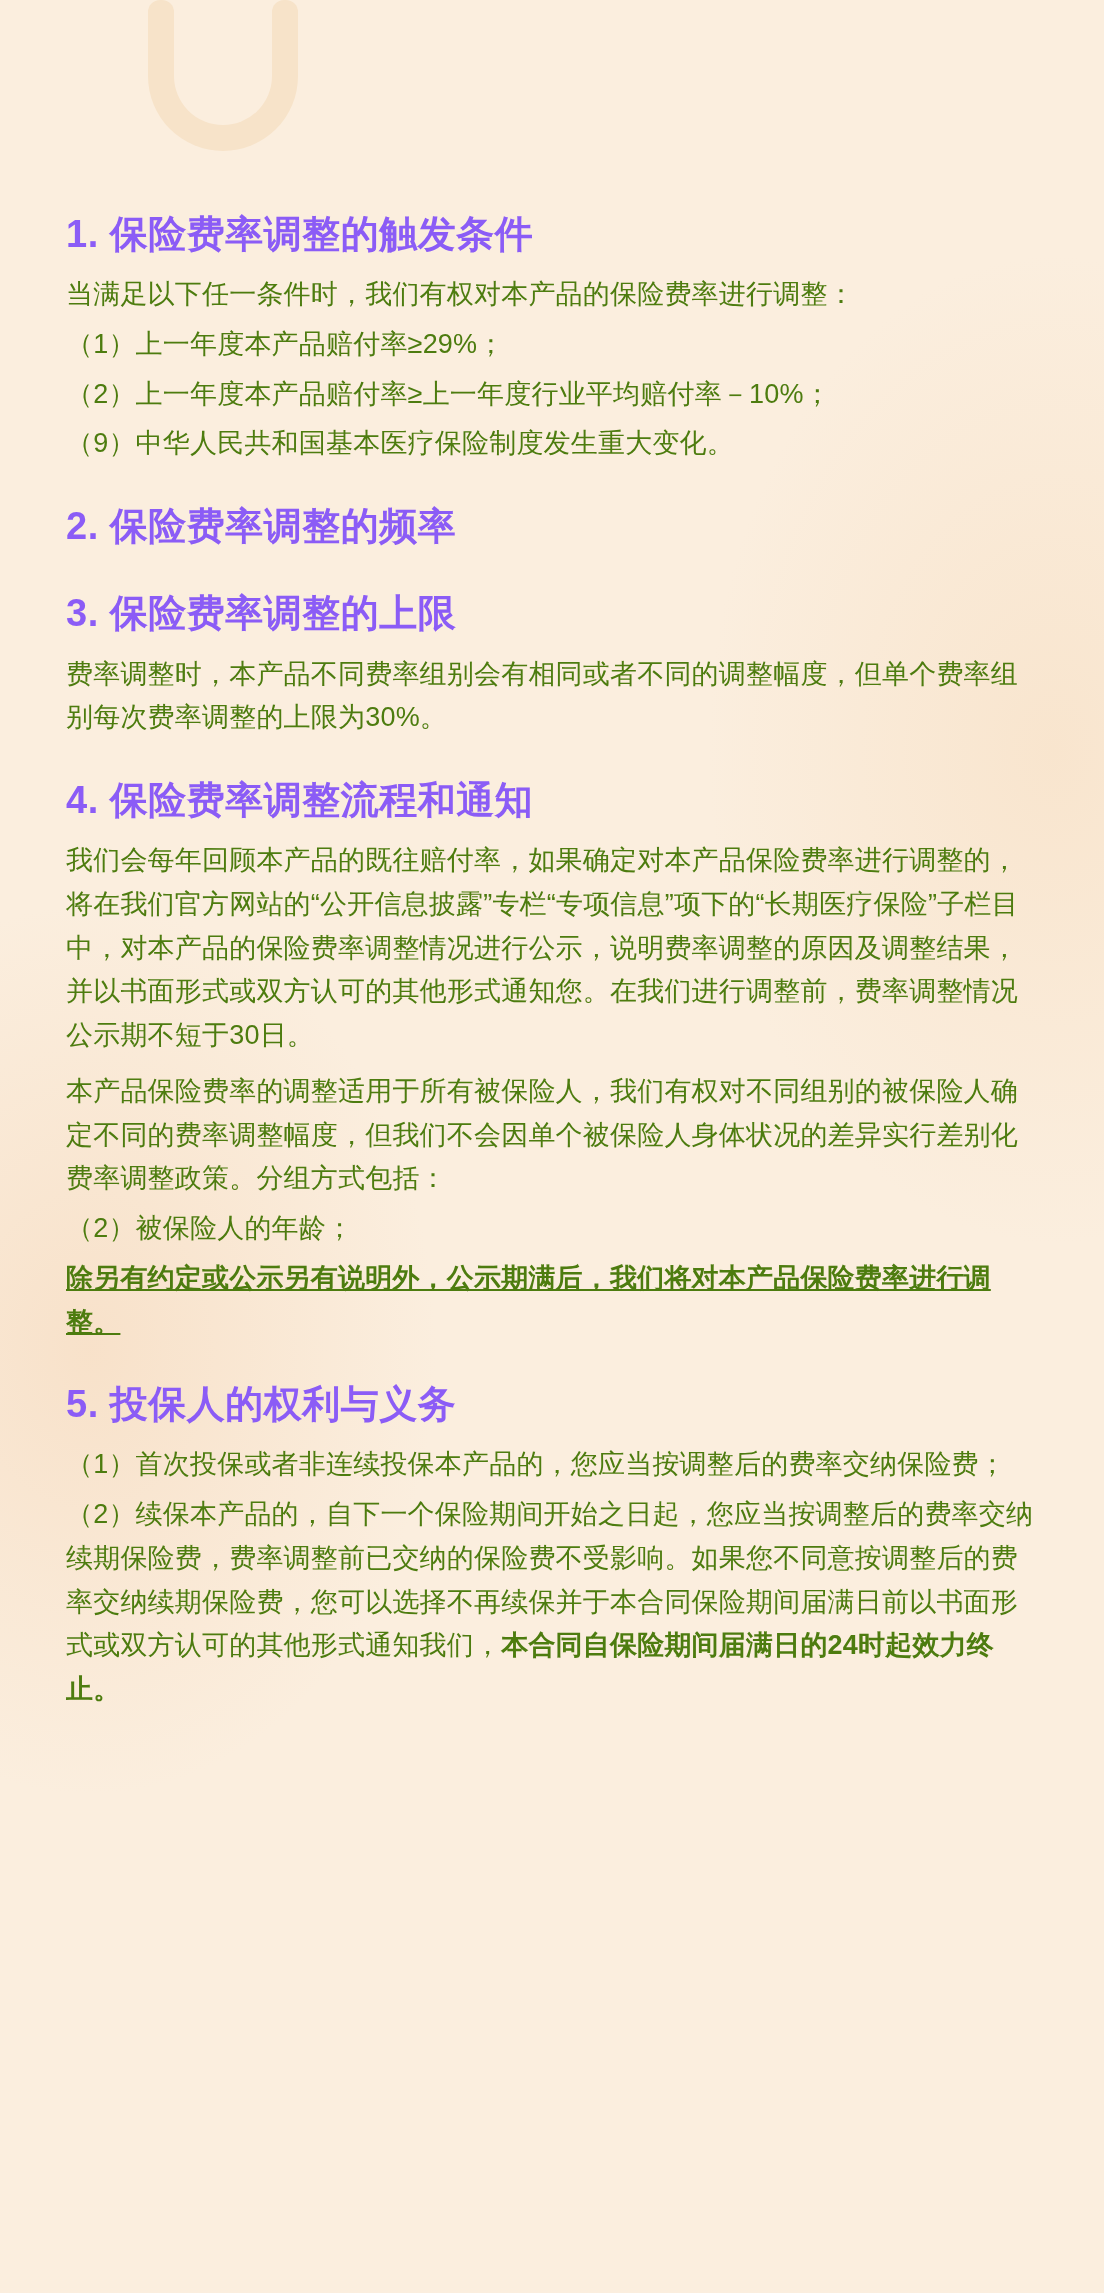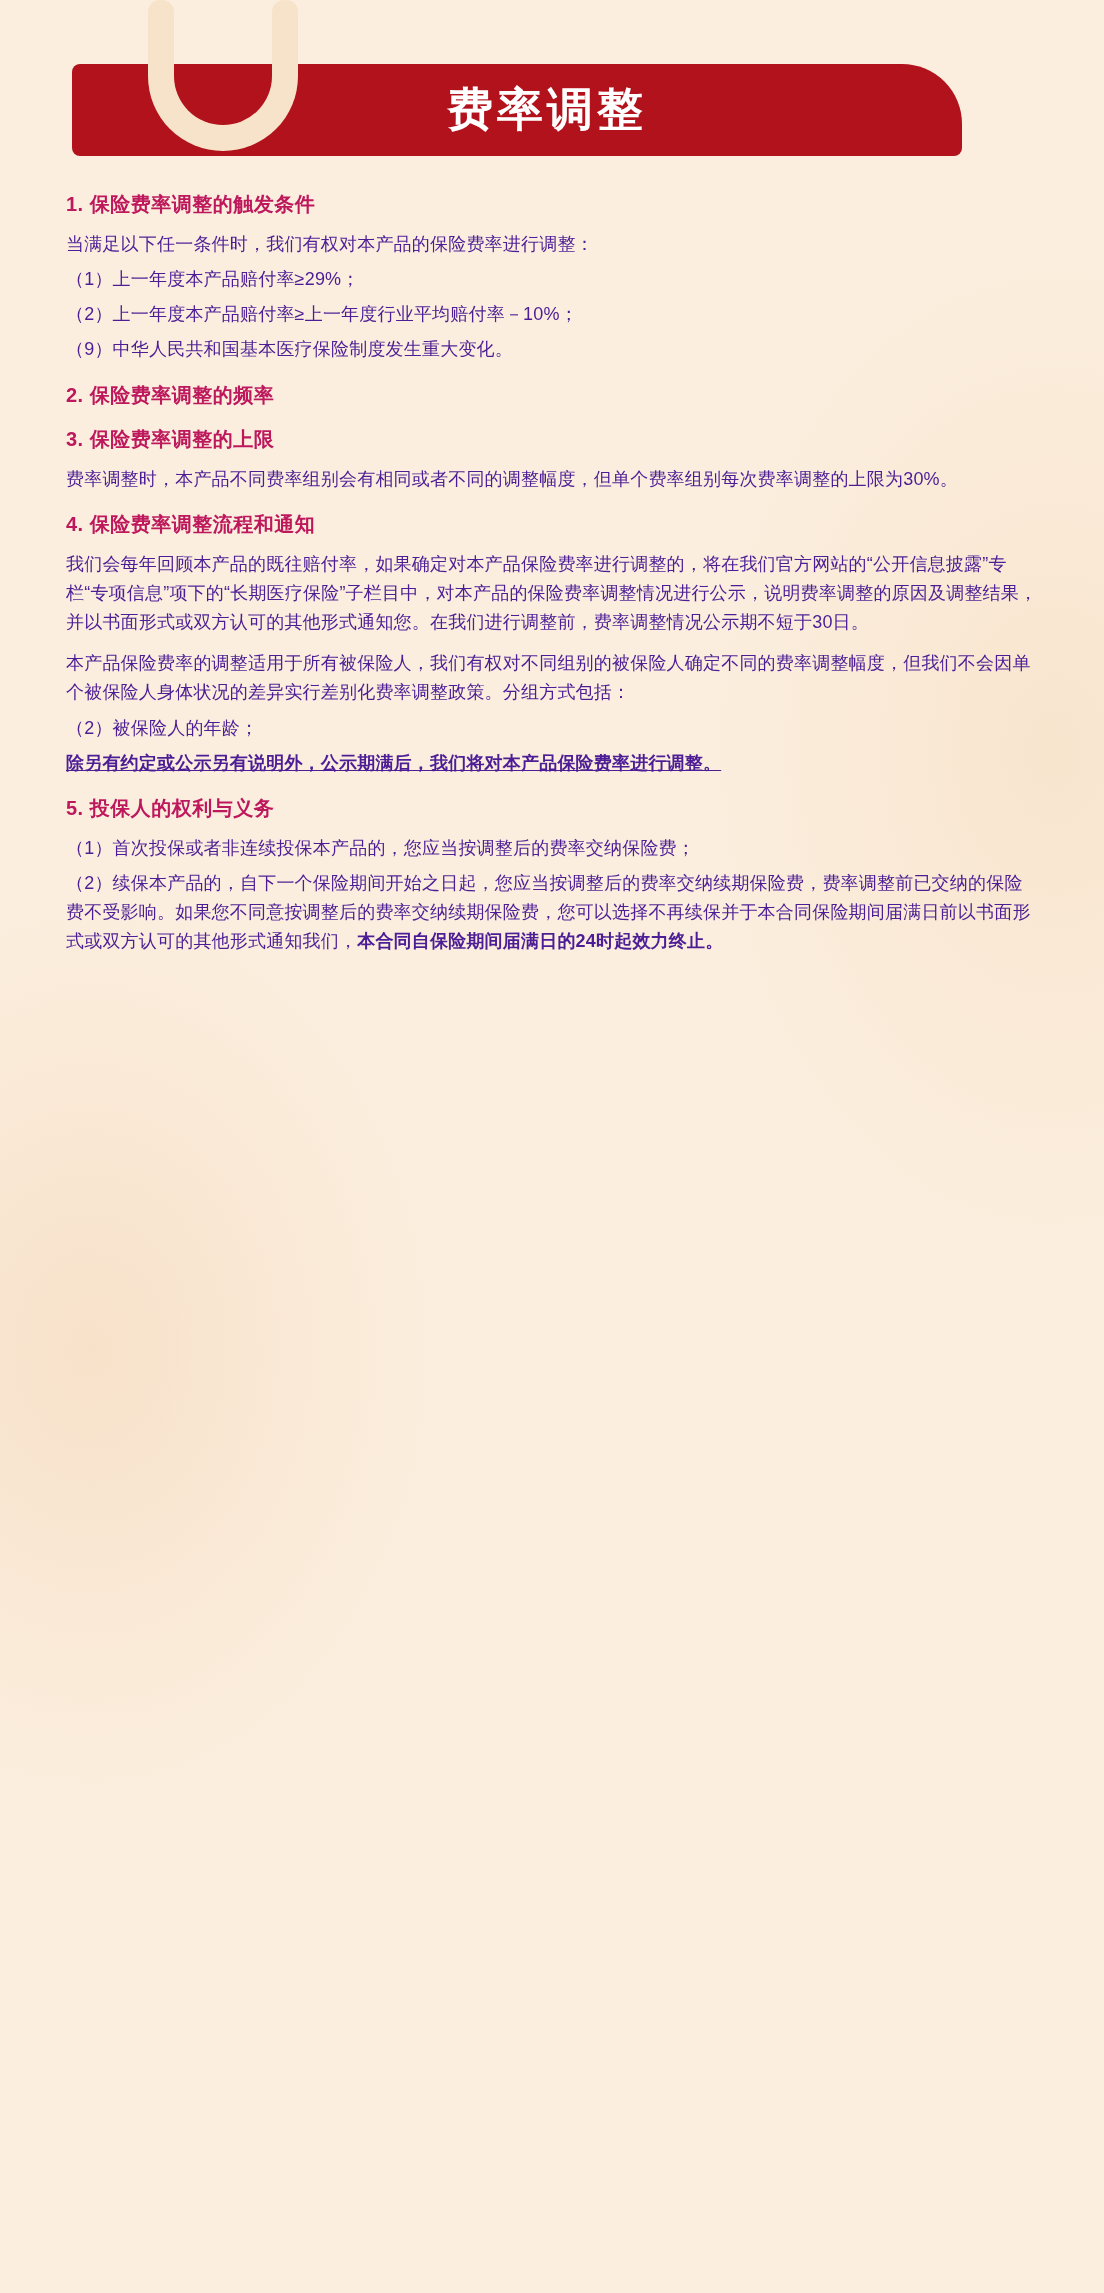--- a/index.html
+++ b/index.html
@@ -106,55 +106,52 @@
 
   
   .content {
     padding: 0 66px 0 66px;
     box-sizing: border-box;
   }
   .section {
     margin: 0 0 10px 0;
   }
   h2.section-heading {
-    color: #be185d;
-    font-size: 20px;
+    color: #8b5cf6;
+    font-size: 38px;
     font-weight: bold;
-    margin: 16px 0 12px 0;
+    margin: 34px 0 12px 0;
     line-height: 1.4;
     letter-spacing: 0.5px;
   }
   p.para {
-    font-size: 18px;
+    font-size: 27px;
     line-height: 1.62;
     margin: 0 0 6px 0;
-    color: #4c1d95;
+    color: #4d7c0f;
     letter-spacing: 0.2px;
   }
   p.para.bold {
     font-weight: bold;
     text-decoration: underline;
   }
   p.para .inline-bold {
     font-weight: bold;
   }
   .spacer-sm { height: 6px; }
 </style>
 </head>
 <body>
 
 <div class="bg-tint-left"></div>
 <div class="bg-tint-right"></div>
 
 <div class="page">
 
   <div class="banner-wrap">
-    <div class="banner">
-      <div class="banner-title">费率调整</div>
-    </div>
     <div class="banner-hook"></div>
   </div>
 
   <div class="content">
 
     <div class="section">
       <h2 class="section-heading">1. 保险费率调整的触发条件</h2>
       <p class="para">当满足以下任一条件时，我们有权对本产品的保险费率进行调整：</p>
       <p class="para">（1）上一年度本产品赔付率≥29%；</p>
       <p class="para">（2）上一年度本产品赔付率≥上一年度行业平均赔付率－10%；</p>

